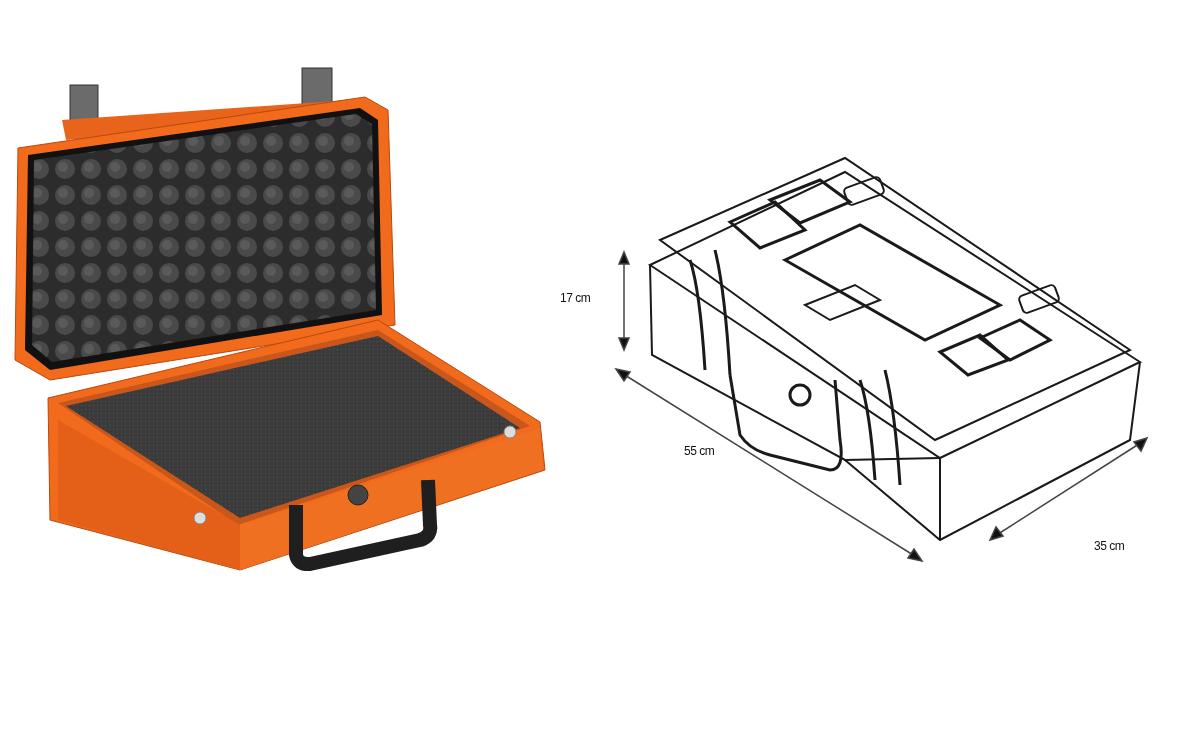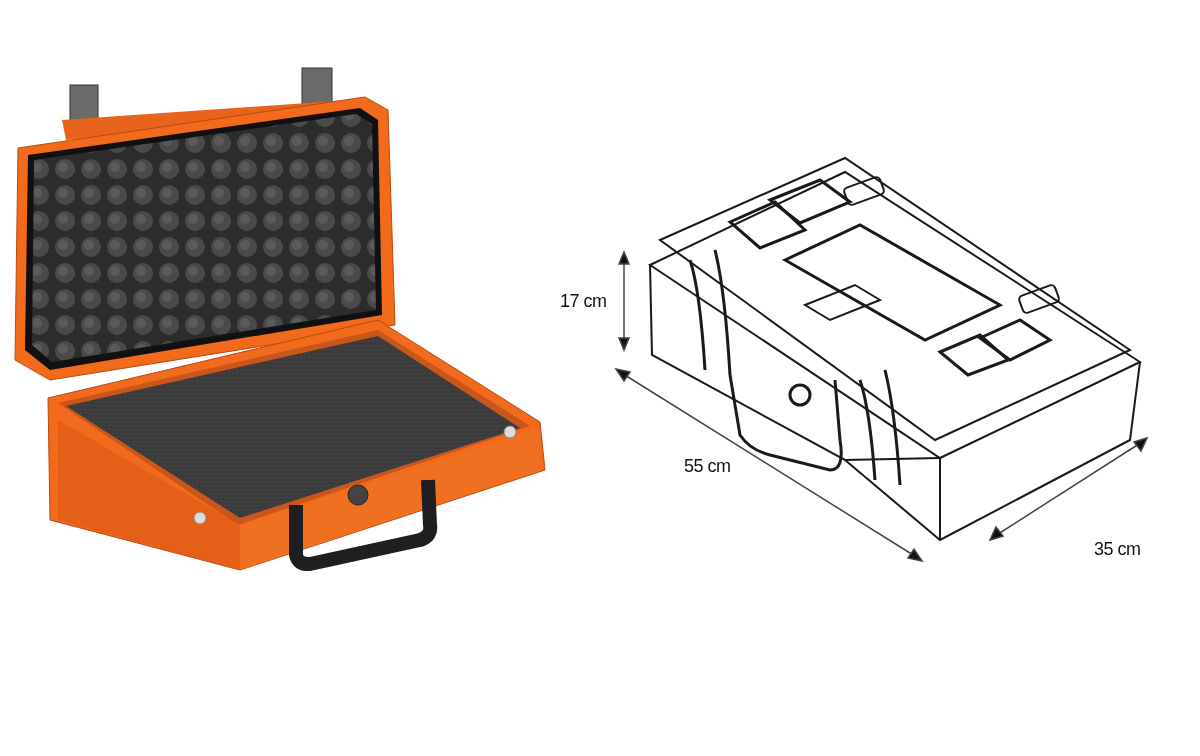--- a/index.html
+++ b/index.html
@@ -1,19 +1,19 @@
 <!DOCTYPE html>
 <html><head>
 <meta charset="utf-8">
 <style>
   html, body { margin: 0; padding: 0; background: #ffffff; }
   body { width: 1200px; height: 756px; position: relative; overflow: hidden;
          font-family: "Liberation Sans", sans-serif; }
   .panel { position: absolute; }
-  .dim-label { position: absolute; font-size: 18px; color: #111; letter-spacing: -0.5px; }
+  .dim-label { position: absolute; font-size: 12px; color: #111; letter-spacing: -0.5px; }
 </style>
 </head>
 <body>
 
 <svg class="panel" style="left:0;top:0" width="580" height="620" viewBox="0 0 580 620">
   <defs>
     <pattern id="egg" width="26" height="26" patternUnits="userSpaceOnUse">
       <rect width="26" height="26" fill="#2c2c2c"></rect>
       <circle cx="13" cy="13" r="10" fill="#4a4a4a"></circle>
       <circle cx="11" cy="11" r="5" fill="#5a5a5a"></circle>
@@ -82,14 +82,14 @@
     <line x1="20" y1="232" x2="318" y2="418"></line>
     <polygon points="16,229 30,232 24,241"></polygon>
     <polygon points="322,421 308,418 314,409"></polygon>
     <line x1="395" y1="396" x2="542" y2="302"></line>
     <polygon points="390,400 396,387 403,396"></polygon>
     <polygon points="547,298 541,311 534,302"></polygon>
   </g>
 </svg>
 
 <div class="dim-label" style="left:560px;top:291px">17 cm</div>
-<div class="dim-label" style="left:684px;top:456px">55 cm</div>
+<div class="dim-label" style="left:684px;top:444px">55 cm</div>
 <div class="dim-label" style="left:1094px;top:539px">35 cm</div>
 
 </body></html>

